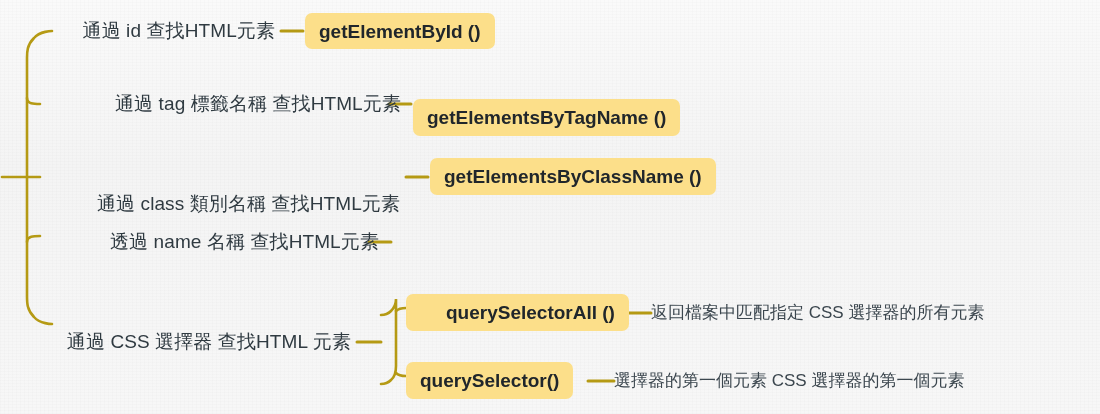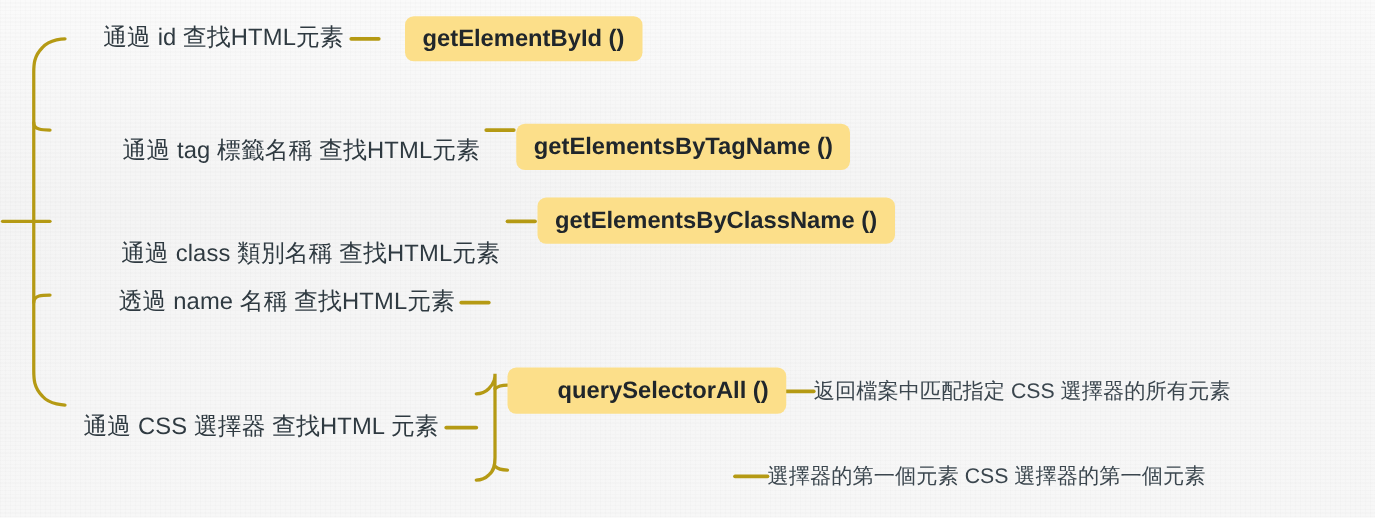--- a/index.html
+++ b/index.html
@@ -111,38 +111,41 @@
                C 387 384, 381 384, 381 384"></path>
       <path d="M 396 311 C 399 308, 403 308, 406 308"></path>
       <path d="M 396 373 C 399 376, 403 376, 406 376"></path>
 
       <path d="M 625 313 L 651 313" stroke-width="3"></path>
       <path d="M 588 381 L 614 381" stroke-width="3"></path>
     </g>
   </svg>
 
   <div class="branch-label" style="left:0; top:19px; width:275px;">通過 id 查找HTML元素</div>
-  <div class="pill" style="left:305px; top:13px; height:36px;margin-left:19px;">
+  <div class="pill" style="left:305px; top:13px; height:36px;">
     <span>getElementById ()</span>
   </div>
 
-  <div class="branch-label" style="left:1px; top:92px; width:383px;margin-top:17px;">通過 tag 標籤名稱 查找HTML元素</div>
+  <div class="branch-label" style="left:18px; top:92px; width:383px;">通過 tag 標籤名稱 查找HTML元素</div>
   <div class="pill" style="left:413px; top:99px; height:37px;">
     <span>getElementsByTagName ()</span>
   </div>
 
   <div class="branch-label" style="left:0; top:165px; width:400px;margin-top:27px;">通過 class 類別名稱 查找HTML元素</div>
   <div class="pill" style="left:430px; top:158px; height:37px;text-align:right;">
     <span>getElementsByClassName ()</span>
   </div>
 
-  <div class="branch-label" style="left:1px; top:230px; width:363px;">透過 name 名稱 查找HTML元素</div>
+  <div class="branch-label" style="left:16px; top:230px; width:363px;">透過 name 名稱 查找HTML元素</div>
 
   <div class="branch-label" style="left:0; top:330px; width:351px;">通過 CSS 選擇器 查找HTML 元素</div>
 
   <div class="pill" style="left:406px; top:294px; height:37px;padding-left:40px;">
     <span>querySelectorAll ()</span>
   </div>
   <div class="desc" style="left:651px; top:302px;">返回檔案中匹配指定 CSS 選擇器的所有元素</div>
 
+  <div class="pill" style="left:406px; top:362px; height:37px;">
+    <span>querySelector()</span>
+  </div>
   <div class="desc" style="left:614px; top:370px;">選擇器的第一個元素 CSS 選擇器的第一個元素</div>
 
 </div>
 
 </body></html>

